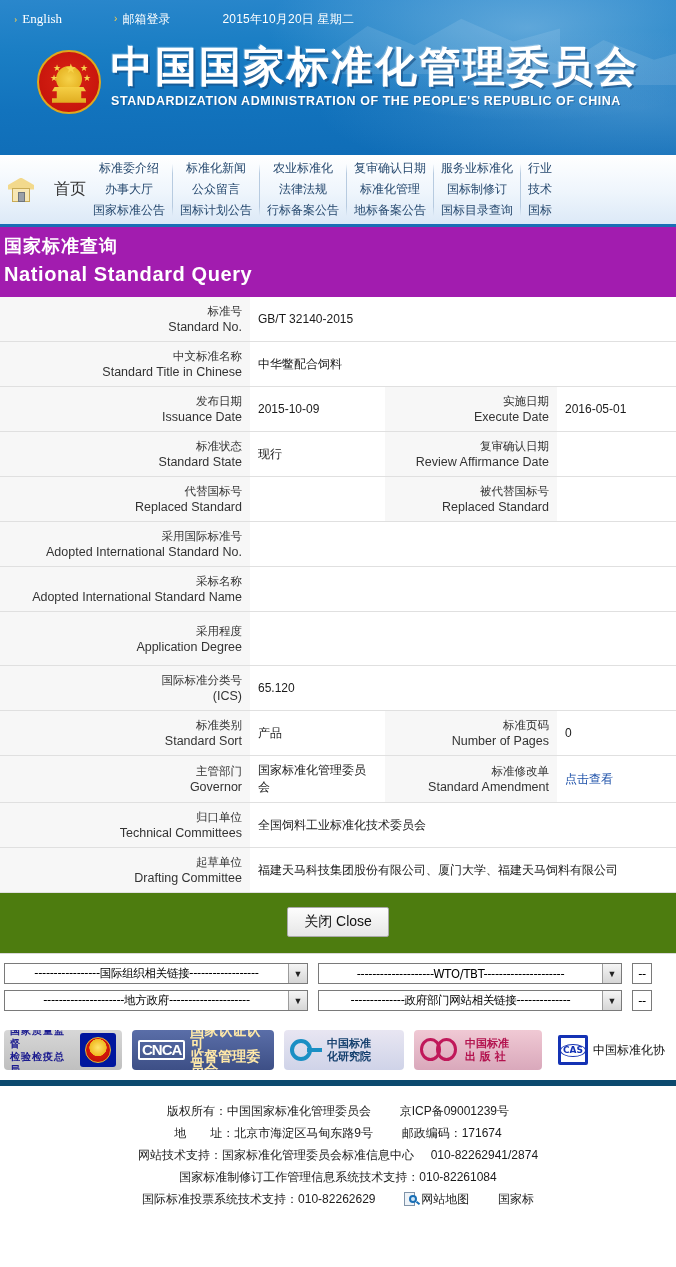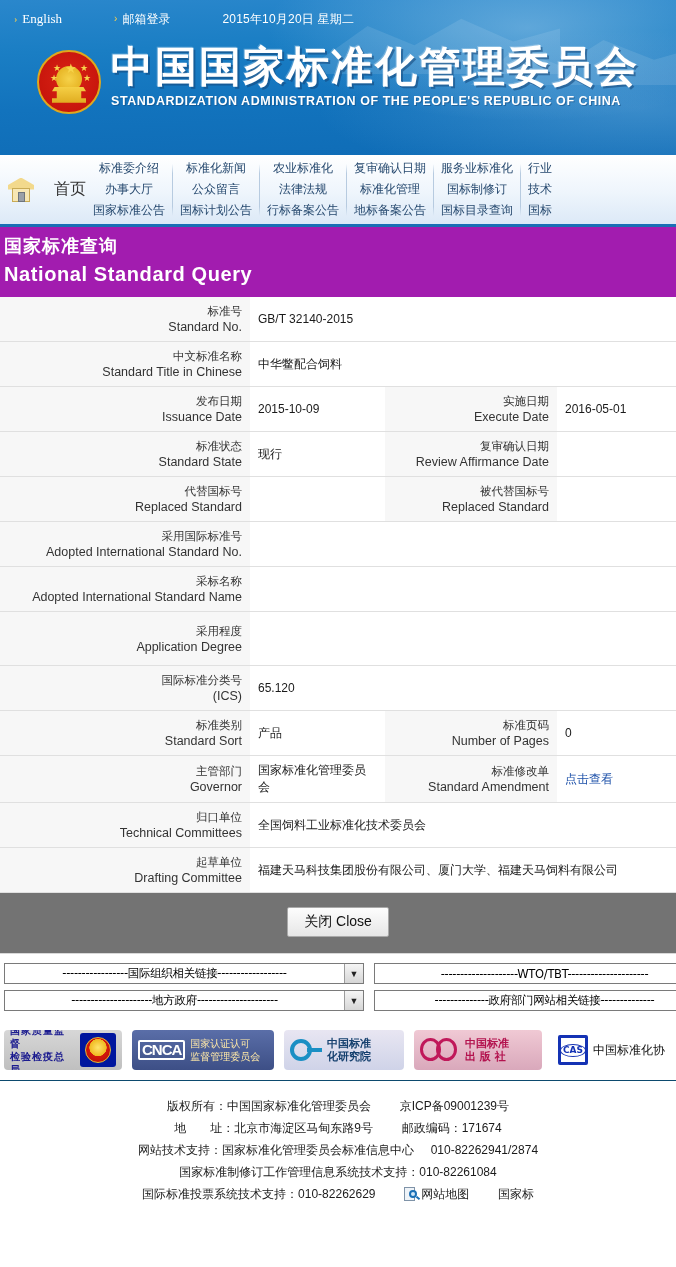--- a/index.html
+++ b/index.html
@@ -158,40 +158,40 @@
     background: #ffffff; color: #1a1a1a; text-align: left;
     font-size: 12.5px; line-height: 17px; word-break: break-word;
   }
   .val.cnval { font-size: 12px; }
   .val a { color: #1b4fa8; text-decoration: none; margin-top: 43px; }
   .row-tall td { height: 54px; }
 
   
   .close-wrap {
     width: 676px; padding: 14px 0 16px 0; text-align: center;
-    background: #737373; border-bottom: 1px solid #d8d8d8;
+    background: #4d7c0f; border-bottom: 1px solid #d8d8d8;
   }
   .close-btn {
     display: inline-block;
     font-family: "Liberation Sans", sans-serif;
     font-size: 14px; color: #111;
     padding: 5px 16px;
     background: linear-gradient(#fdfdfd, #e6e6e6);
     border: 1px solid #a9a9a9;
     border-radius: 2px;
     cursor: pointer;
   }
 
   
   .selects {
     width: 676px; background: #ffffff; padding: 6px 0 8px 0;
   }
   .sel-row { display: flex; gap: 10px; padding: 3px 4px; }
   .sel-box {
-    flex: none; width: 360px; height: 21px;
+    flex: none; width: 304px; height: 21px;
     border: 1px solid #7a7a7a;
     background: #ffffff;
     display: flex; align-items: stretch;
     font-size: 11.5px; color: #000;
     overflow: hidden;
   }
   .sel-box.cut { width: 20px; }
   .sel-text {
     flex: 1; display: flex; align-items: center; justify-content: center;
     white-space: nowrap; overflow: hidden; padding: 0 2px;
@@ -202,21 +202,21 @@
     background: linear-gradient(#f5f5f5, #d6d6d6);
     border-left: 1px solid #9c9c9c;
     display: flex; align-items: center; justify-content: center;
     font-size: 9px; color: #222;
   }
 
   
   .logos {
     width: 676px; background: #ffffff; padding: 8px 4px 10px 4px;
     display: flex; align-items: center; gap: 10px; overflow: hidden;
-    border-bottom: 1px solid #0c4a6e;
+    border-bottom: 6px solid #0c4a6e;
   }
   .logo {
     flex: none; height: 40px; border-radius: 4px;
     display: flex; align-items: center; gap: 5px;
     padding: 0 6px; overflow: hidden;
     font-family: "DejaVu Sans", sans-serif;
   }
   .lg1 { width: 118px; background: linear-gradient(#d7d7d7,#bfbfbf); }
   .lg1 .t { font-size: 10px; color: #1b1b8f; font-weight: bold; line-height: 13px; letter-spacing: 1px; }
   .lg1 .badge {
@@ -227,21 +227,21 @@
     width: 26px; height: 26px; border-radius: 50%;
     background: radial-gradient(circle at 50% 40%, #ffe46b 0%, #f0b920 45%, #d3180c 47%, #b30d05 100%);
     border: 1px solid #e8bb2e;
   }
   .lg2 { width: 142px; background: linear-gradient(#5a6ea8,#3d4f86); }
   .lg2 .cnca {
     font-size: 15px; font-weight: bold; color: #ffffff; line-height: 14px;
     letter-spacing: -1px; font-family: "Liberation Sans", sans-serif;
     border: 2px solid #ffffff; padding: 1px 2px; border-radius: 2px;
   }
-  .lg2 .t { font-size: 10px; color: #ffe9a8; font-weight: normal; line-height: 13px; }
+  .lg2 .t { font-size: 14px; color: #ffe9a8; font-weight: bold; line-height: 13px; }
   .lg3 { width: 120px; background: linear-gradient(#e8e6f2,#cfd3e8); }
   .lg3 .ring {
     width: 32px; height: 26px; flex: none; position: relative;
   }
   .lg3 .ring .o {
     position: absolute; left: 0; top: 2px; width: 22px; height: 22px;
     border: 4px solid #1a8fc4; border-radius: 50%;
   }
   .lg3 .ring .bar {
     position: absolute; left: 17px; top: 11px; width: 15px; height: 4px; background: #1a8fc4;

